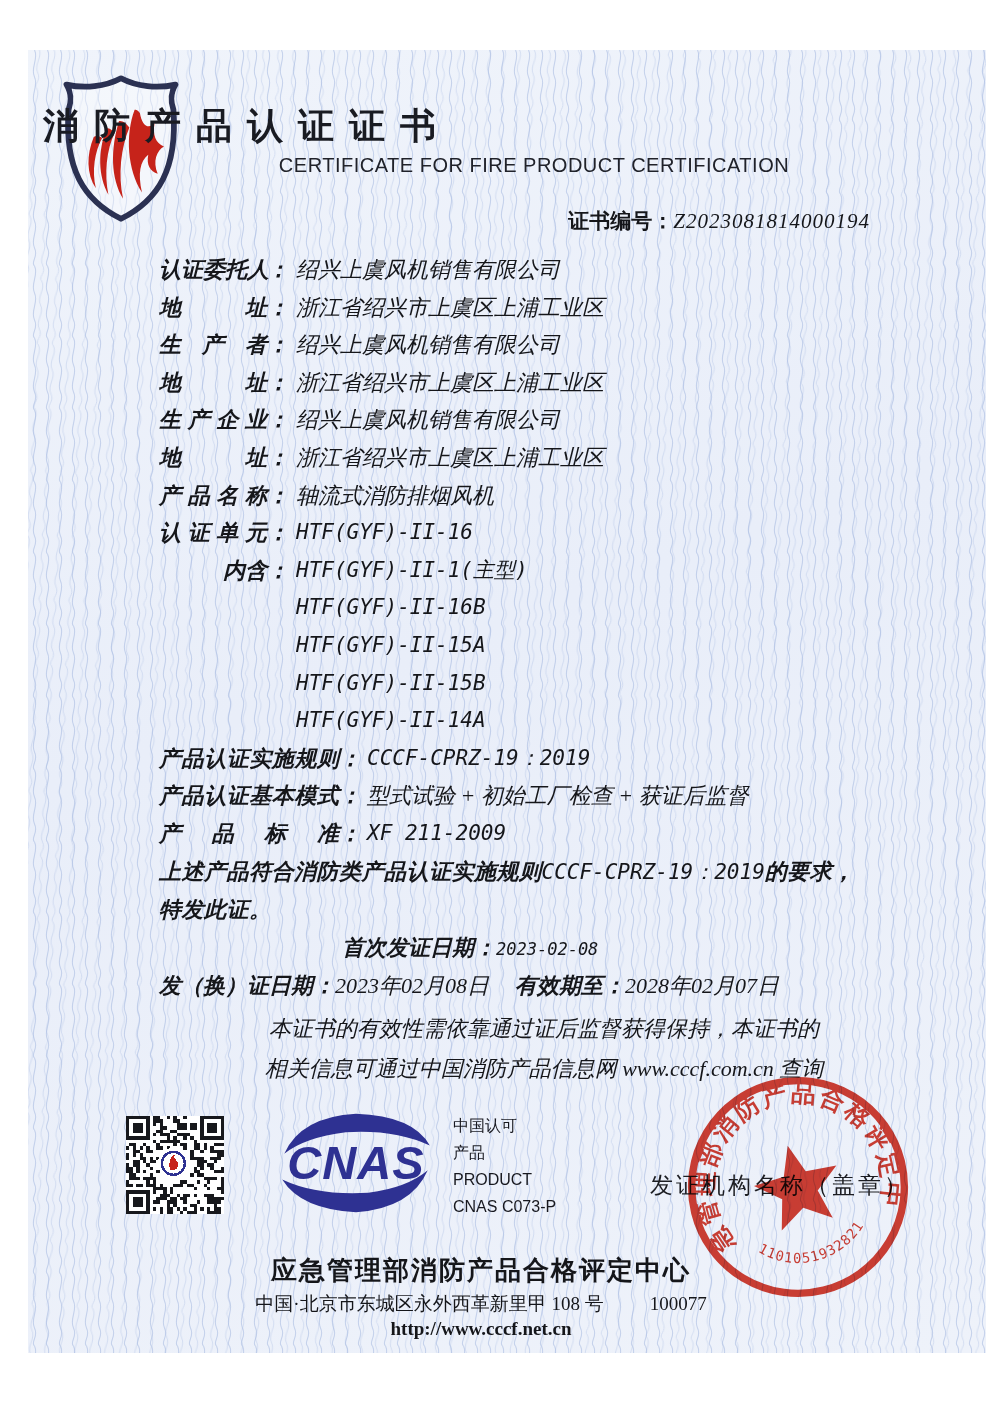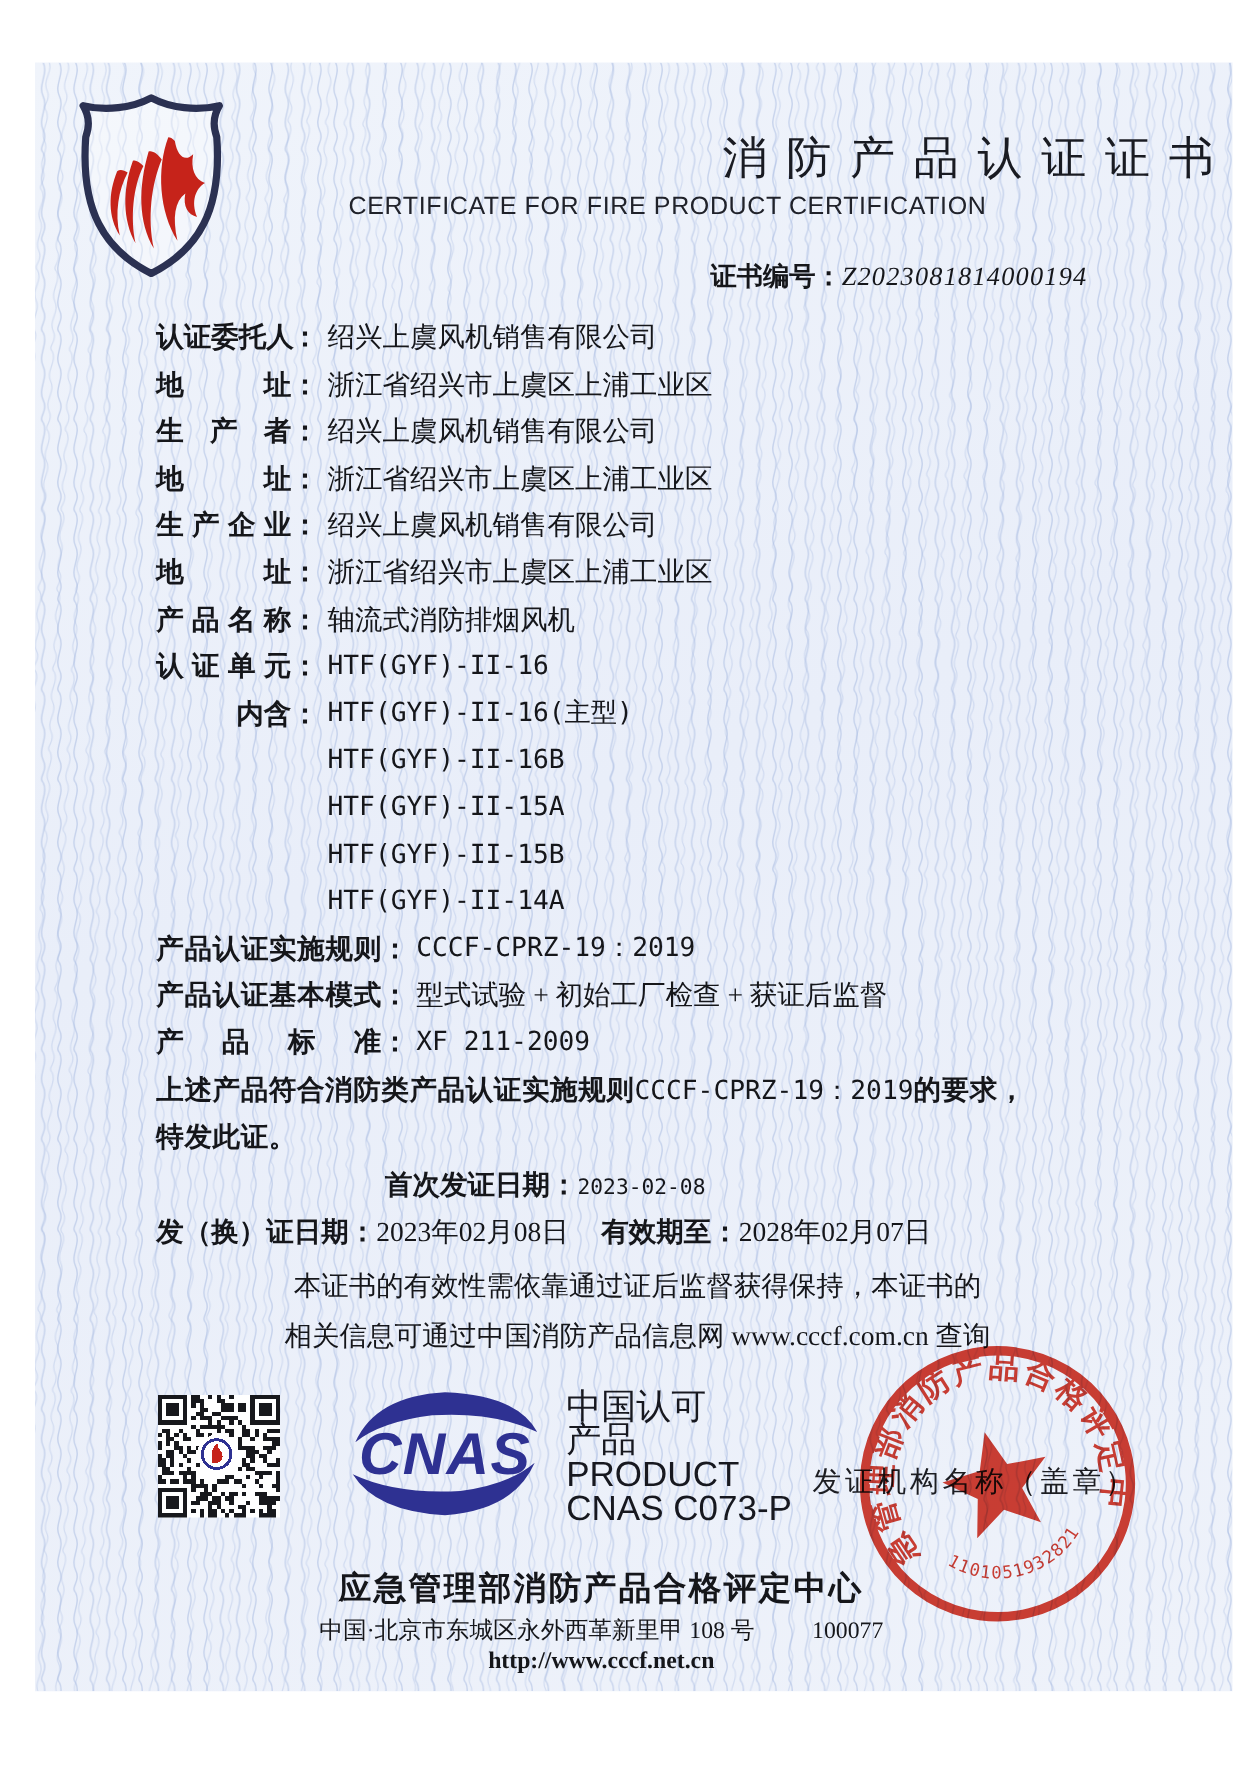--- a/index.html
+++ b/index.html
@@ -11,34 +11,34 @@
     position:absolute;left:28px;top:50px;width:958px;height:1303px;
     background:linear-gradient(160deg,#f0f4fb 0%,#e9eef9 45%,#eef2fa 100%);
     overflow:hidden;
   }
   .bg-pattern{position:absolute;left:0;top:0;width:100%;height:100%;pointer-events:none;}
   .content{position:absolute;left:0;top:0;width:100%;height:100%;}
 
   
   .shield-logo{position:absolute;left:30px;top:22px;width:126px;height:152px;}
   .title{
-    position:absolute;left:0;top:52px;width:100%;text-align:right;
-    font-family:"Liberation Sans",sans-serif;font-weight:normal;
-    font-size:36px;letter-spacing:15px;padding-left:26px;box-sizing:border-box;color:#191b22;
+    position:absolute;left:0;top:52px;width:100%;text-align:left;
+    font-family:"Liberation Sans",sans-serif;font-weight:bold;
+    font-size:36px;letter-spacing:15px;padding-left:15px;box-sizing:border-box;color:#191b22;
   }
   .subtitle{
     position:absolute;left:0;top:104px;width:100%;text-align:center;
     font-family:"Liberation Sans",sans-serif;font-size:20px;letter-spacing:0.5px;color:#20222a;padding-left:27px;
   }
   .cert-no{position:absolute;right:116px;top:157px;font-size:21px;white-space:nowrap;}
   .cert-no .lab{font-family:"Liberation Sans",sans-serif;font-weight:bold;}
   .cert-no .num{font-family:"Liberation Serif",serif;letter-spacing:1px;font-style:italic;}
 
   
-  .flow{position:absolute;left:97px;top:201px;width:790px;}
+  .flow{position:absolute;left:131px;top:201px;width:790px;font-style:italic;}
   .row{position:relative;height:37.6px;line-height:37.6px;font-size:22px;white-space:nowrap;}
   .row .lbl{
     position:absolute;left:0;top:0;font-weight:bold;height:37.6px;
     font-family:"Liberation Sans",sans-serif;
     text-align:justify;text-align-last:justify;
   }
   .row .colon{position:absolute;top:0;font-weight:bold;font-family:"Liberation Sans",sans-serif;}
   .row.a .lbl{width:108px;}
   .row.a .colon{left:108px;}
   .row.a .val{padding-left:137px;}
@@ -66,21 +66,21 @@
   .notice{margin-top:4px;width:770px;text-align:center;font-size:22px;line-height:40px;
     font-family:"Liberation Serif",serif;}
 
   
   .qr{position:absolute;left:98px;top:1066px;width:98px;height:98px;}
   .qr-caption{
     position:absolute;left:84px;top:1166px;width:126px;text-align:center;
     font-size:21px;line-height:26px;font-family:"Liberation Serif",serif;
   }
   .cnas-logo{position:absolute;left:246px;top:1056px;width:164px;height:114px;}
-  .accred{position:absolute;left:425px;top:1062px;font-size:28px;line-height:27px;color:#17181f;}
+  .accred{position:absolute;left:425px;top:1062px;font-size:16px;line-height:27px;color:#17181f;}
   .accred .cjk{font-family:"Liberation Serif",serif;}
   .accred .lat{font-family:"Liberation Sans",sans-serif;}
   .stamp-overlay{
     position:absolute;left:622px;top:1120px;font-size:23px;letter-spacing:3px;
     font-family:"Liberation Serif",serif;color:#1c1d22;white-space:nowrap;z-index:1;
   }
   .stamp{position:absolute;left:653px;top:1020px;width:234px;height:234px;z-index:2;
     mix-blend-mode:multiply;opacity:0.9;}
   .org-name{
     position:absolute;left:0;top:1203px;width:100%;text-align:center;
@@ -172,21 +172,21 @@
             <span class="val cjk">轴流式消防排烟风机</span>
           </div>
           <div class="row a">
             <span class="lbl">认证单元</span>
             <span class="colon">：</span>
             <span class="val mono">HTF(GYF)-II-16</span>
           </div>
           <div class="row a">
             <span class="lbl right">内含</span>
             <span class="colon">：</span>
-            <span class="val mono">HTF(GYF)-II-16(主型)</span>
+            <span class="val mono">HTF(GYF)-II-1(主型)</span>
           </div>
           <div class="row a">
             <span class="val mono">HTF(GYF)-II-16B</span>
           </div>
           <div class="row a">
             <span class="val mono">HTF(GYF)-II-15A</span>
           </div>
           <div class="row a">
             <span class="val mono">HTF(GYF)-II-15B</span>
           </div>

